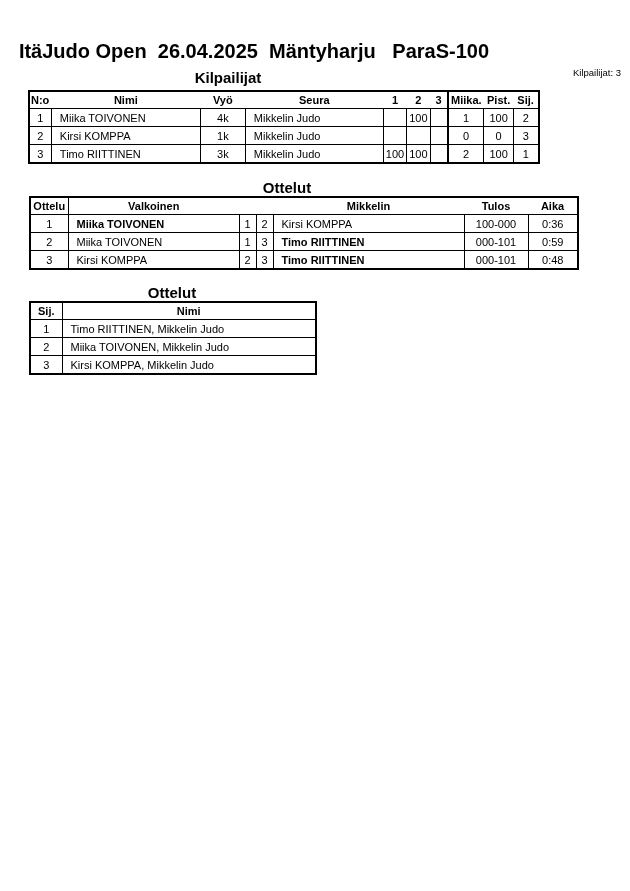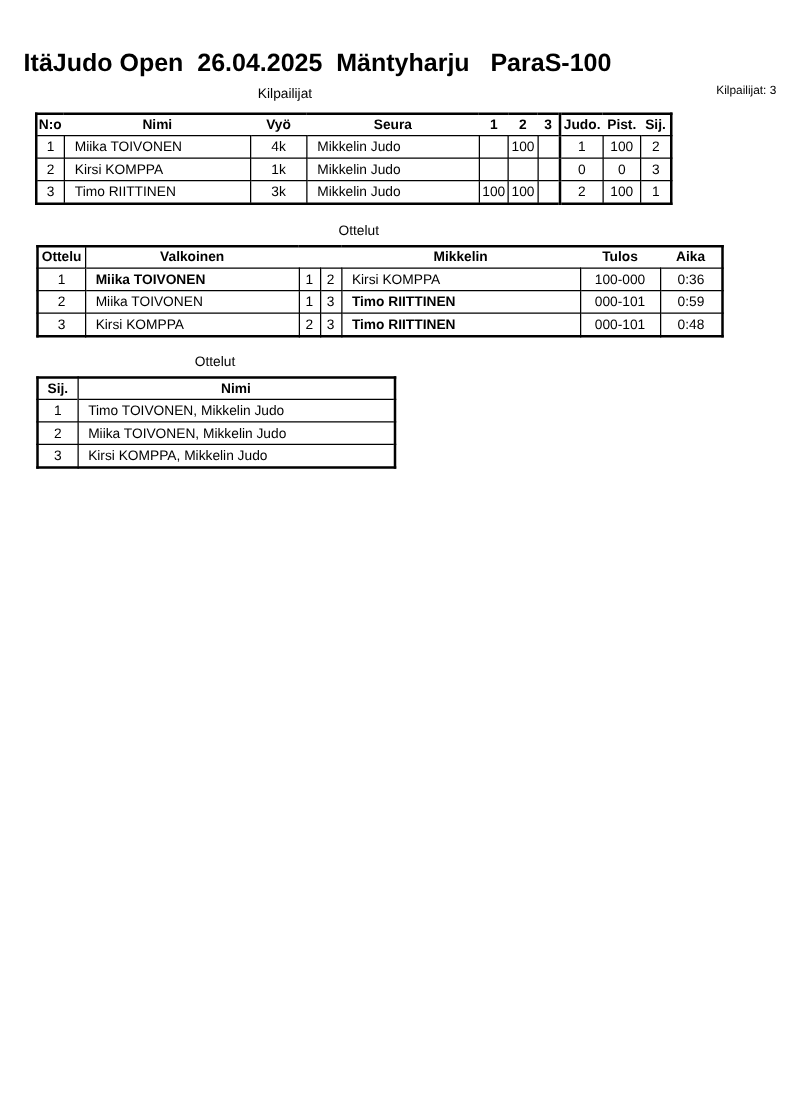--- a/index.html
+++ b/index.html
@@ -13,21 +13,21 @@
   }
   .page-title{
     position:absolute;top:40px;left:0;width:508px;
     text-align:center;
     font-size:20px;font-weight:bold;
     white-space:pre;
     letter-spacing:0px;
   }
   .section-label{
     position:absolute;
-    font-size:11px;font-weight:normal;
+    font-size:15px;font-weight:bold;
     transform:translateX(-50%);
     white-space:nowrap;
   }
   #lbl-kilpailijat{left:228px;top:69px;}
   #lbl-ottelut{left:287px;top:179px;}
   #lbl-tulokset{left:172px;top:284px;}
   .count-label{
     position:absolute;left:544px;top:67px;
     font-size:9.5px;white-space:nowrap;padding-left:29px;
   }
@@ -87,21 +87,21 @@
   </colgroup>
   <tbody>
       <tr>
     <th class="no-hdr">N:o</th>
     <th>Nimi</th>
     <th>Vyö</th>
     <th>Seura</th>
     <th>1</th>
     <th>2</th>
     <th>3</th>
-    <th class="thickL">Judo.</th>
+    <th class="thickL">Miika.</th>
     <th>Pist.</th>
     <th>Sij.</th>
   </tr>
   <tr>
     <td>1</td>
     <td class="name">Miika TOIVONEN</td>
     <td>4k</td>
     <td class="name">Mikkelin Judo</td>
     <td></td>
     <td>100</td>
@@ -196,21 +196,21 @@
     <col style="width:32px">
       <col style="width:254px">
   </colgroup>
   <tbody>
       <tr>
     <th class="hdr-divR">Sij.</th>
     <th>Nimi</th>
   </tr>
   <tr>
     <td>1</td>
-    <td class="name">Timo TOIVONEN, Mikkelin Judo</td>
+    <td class="name">Timo RIITTINEN, Mikkelin Judo</td>
   </tr>
   <tr>
     <td>2</td>
     <td class="name">Miika TOIVONEN, Mikkelin Judo</td>
   </tr>
   <tr>
     <td>3</td>
     <td class="name">Kirsi KOMPPA, Mikkelin Judo</td>
   </tr>
 </tbody>

